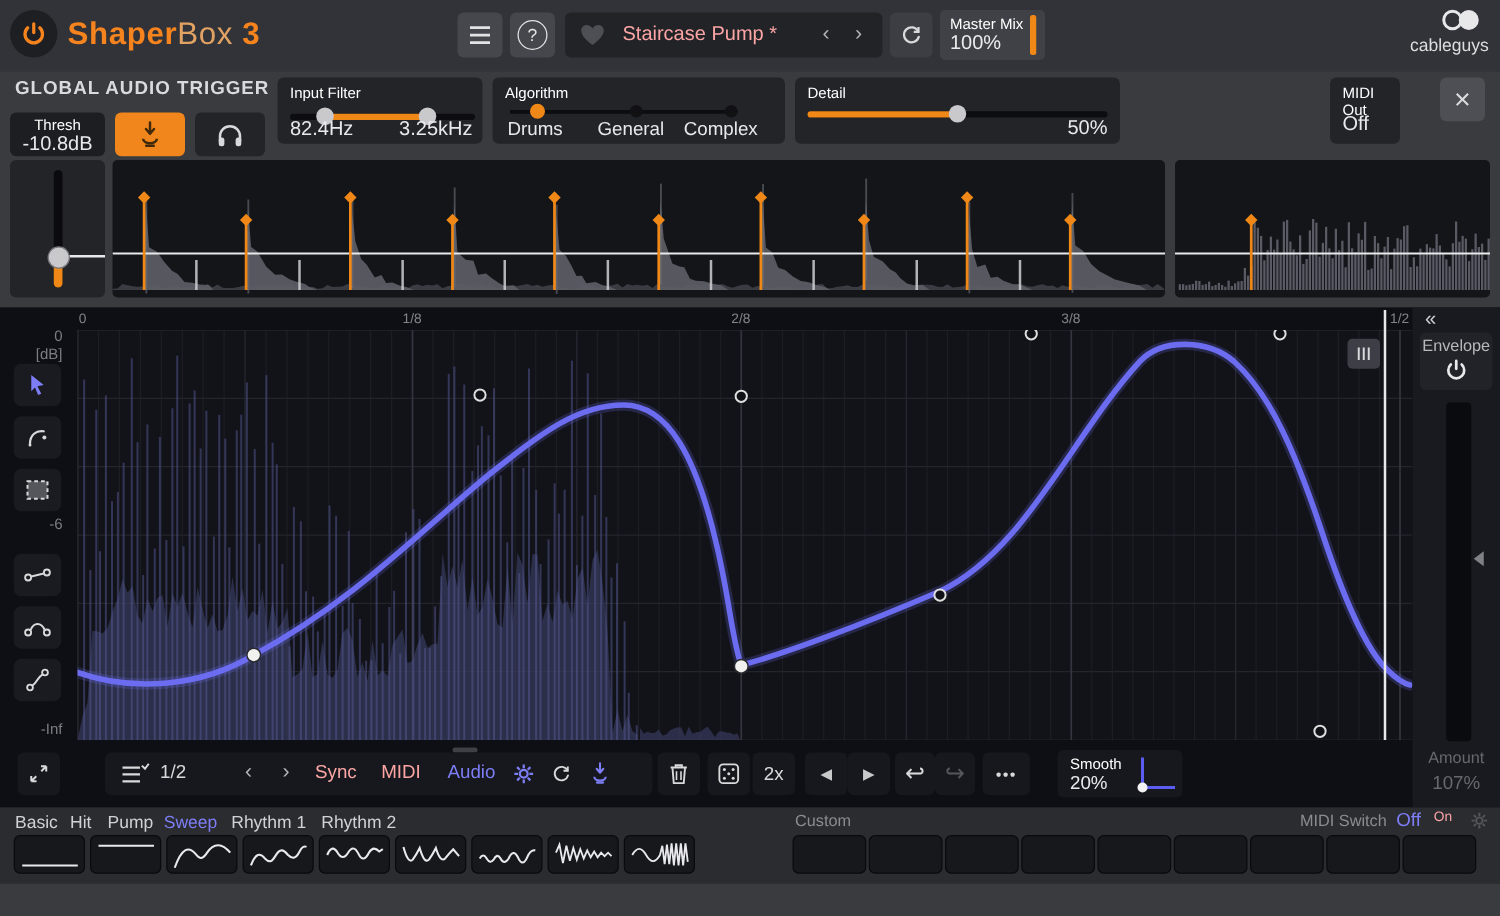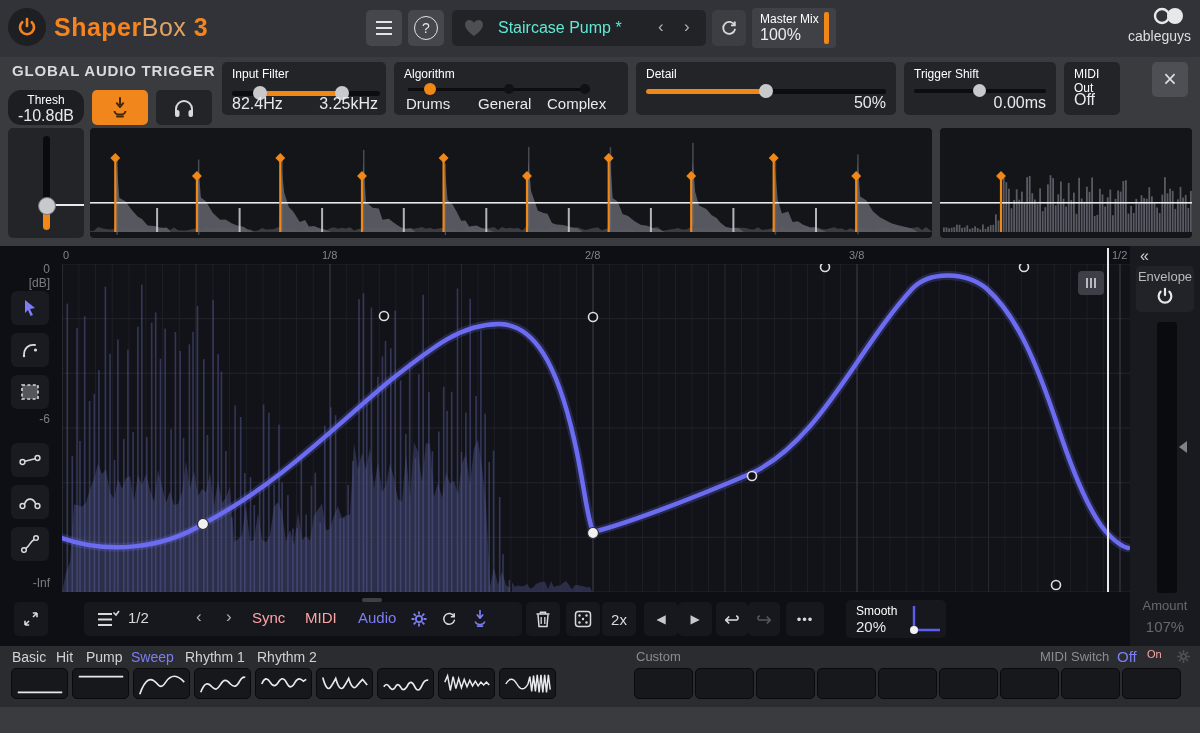--- a/index.html
+++ b/index.html
@@ -55,21 +55,21 @@
     </svg>
   </div>
   <div class="abs btn tb-btn" style="left:408px;top:10px;width:36px;height:36px;">
     <span style="width:22px;height:22px;border:1.6px solid #e3e3e5;border-radius:50%;color:#e3e3e5;font-size:14px;display:flex;align-items:center;justify-content:center;">?</span>
   </div>
 
   <div class="abs" style="left:452px;top:10px;width:254px;height:36px;background:#222327;border-radius:5px;">
     <svg class="abs" style="left:12px;top:9px;" width="20" height="18" viewBox="0 0 20 18">
       <path d="M10 17 C3 12 1 8 1 5.4 C1 2.9 3 1 5.4 1 C7.2 1 9 2.2 10 3.8 C11 2.2 12.8 1 14.6 1 C17 1 19 2.9 19 5.4 C19 8 17 12 10 17 Z" fill="#4e4f55"></path>
     </svg>
-    <span class="abs" style="left:46px;top:9px;font-size:16px;color:#5eead4;">Staircase Pump *</span>
+    <span class="abs" style="left:46px;top:9px;font-size:16px;color:#fca5a5;">Staircase Pump *</span>
     <span class="abs" style="left:206px;top:7px;font-size:17px;color:#b4b4b8;">‹</span>
     <span class="abs" style="left:232px;top:7px;font-size:17px;color:#b4b4b8;">›</span>
   </div>
 
   <div class="abs btn" style="left:712px;top:10px;width:34px;height:36px;background:#3d3e43;">
     <svg width="20" height="20" viewBox="0 0 20 20">
       <path d="M15.5 7 A6 6 0 1 0 16 11.5" stroke="#d9d9db" stroke-width="1.8" fill="none" stroke-linecap="round"></path>
       <path d="M15.8 3.6 v3.8 h-3.8" stroke="#d9d9db" stroke-width="1.8" fill="none"></path>
     </svg>
   </div>
@@ -85,21 +85,21 @@
       <circle cx="12" cy="10" r="7" stroke="#e8e8ea" stroke-width="2.4" fill="none"></circle>
       <circle cx="25" cy="10" r="8" fill="#e8e8ea"></circle>
     </svg>
     <span class="abs" style="left:0;top:22px;font-size:14px;color:#dededf;">cableguys</span>
   </div>
 </div>
 
 <div class="abs" id="trig">
   <div class="abs" style="left:12px;top:5px;font-size:15px;font-weight:bold;letter-spacing:.8px;color:#dadadc;">GLOBAL AUDIO TRIGGER</div>
 
-  <div class="abs panel" style="left:8px;top:33px;width:76px;height:35px;background:#1d1e22;border-radius:13px;">
+  <div class="abs panel" style="left:8px;top:33px;width:76px;height:35px;background:#1d1e22;">
     <div class="lbl" style="text-align:center;margin-top:3px;">Thresh</div>
     <div class="val" style="text-align:center;">-10.8dB</div>
   </div>
 
   <div class="abs btn" style="left:92px;top:33px;width:56px;height:35px;background:#f0861c;">
     <svg width="24" height="24" viewBox="0 0 24 24">
       <path d="M12 2 v8 M8.8 7.2 L12 11 L15.2 7.2" stroke="#42290a" stroke-width="2" fill="none" stroke-linecap="round" stroke-linejoin="round"></path>
       <path d="M6.5 15 a5.5 3.6 0 0 0 11 0" stroke="#42290a" stroke-width="2" fill="none"></path>
       <path d="M9 20.5 h6" stroke="#42290a" stroke-width="2" stroke-linecap="round"></path>
     </svg>
@@ -135,26 +135,20 @@
   </div>
 
   <div class="abs panel" style="left:636px;top:5px;width:260px;height:53px;">
     <span class="abs lbl" style="left:10px;top:5px;">Detail</span>
     <div class="abs" style="left:10px;top:27px;width:240px;height:5px;background:#0d0d10;border-radius:3px;"></div>
     <div class="abs" style="left:10px;top:27px;width:120px;height:5px;background:#f08818;border-radius:3px;"></div>
     <div class="abs" style="left:123px;top:22px;width:14px;height:14px;border-radius:50%;background:#c9c9cc;"></div>
     <span class="abs val" style="right:10px;top:32px;">50%</span>
   </div>
 
-  <div class="abs panel" style="left:904px;top:5px;width:152px;height:53px;">
-    <span class="abs lbl" style="left:10px;top:5px;">Trigger Shift</span>
-    <div class="abs" style="left:10px;top:27px;width:132px;height:4px;background:#0d0d10;border-radius:2px;"></div>
-    <div class="abs" style="left:69px;top:22px;width:13px;height:13px;border-radius:50%;background:#c9c9cc;"></div>
-    <span class="abs val" style="right:10px;top:32px;">0.00ms</span>
-  </div>
 
   <div class="abs panel" style="left:1064px;top:5px;width:56px;height:53px;">
     <span class="abs lbl" style="left:10px;top:5px;">MIDI Out</span>
     <span class="abs val" style="left:10px;top:29px;">Off</span>
   </div>
 
   <div class="abs btn" style="left:1152px;top:5px;width:36px;height:35px;background:#4e4f55;">
     <span style="font-size:23px;color:#dcdcde;line-height:1;">×</span>
   </div>
 

